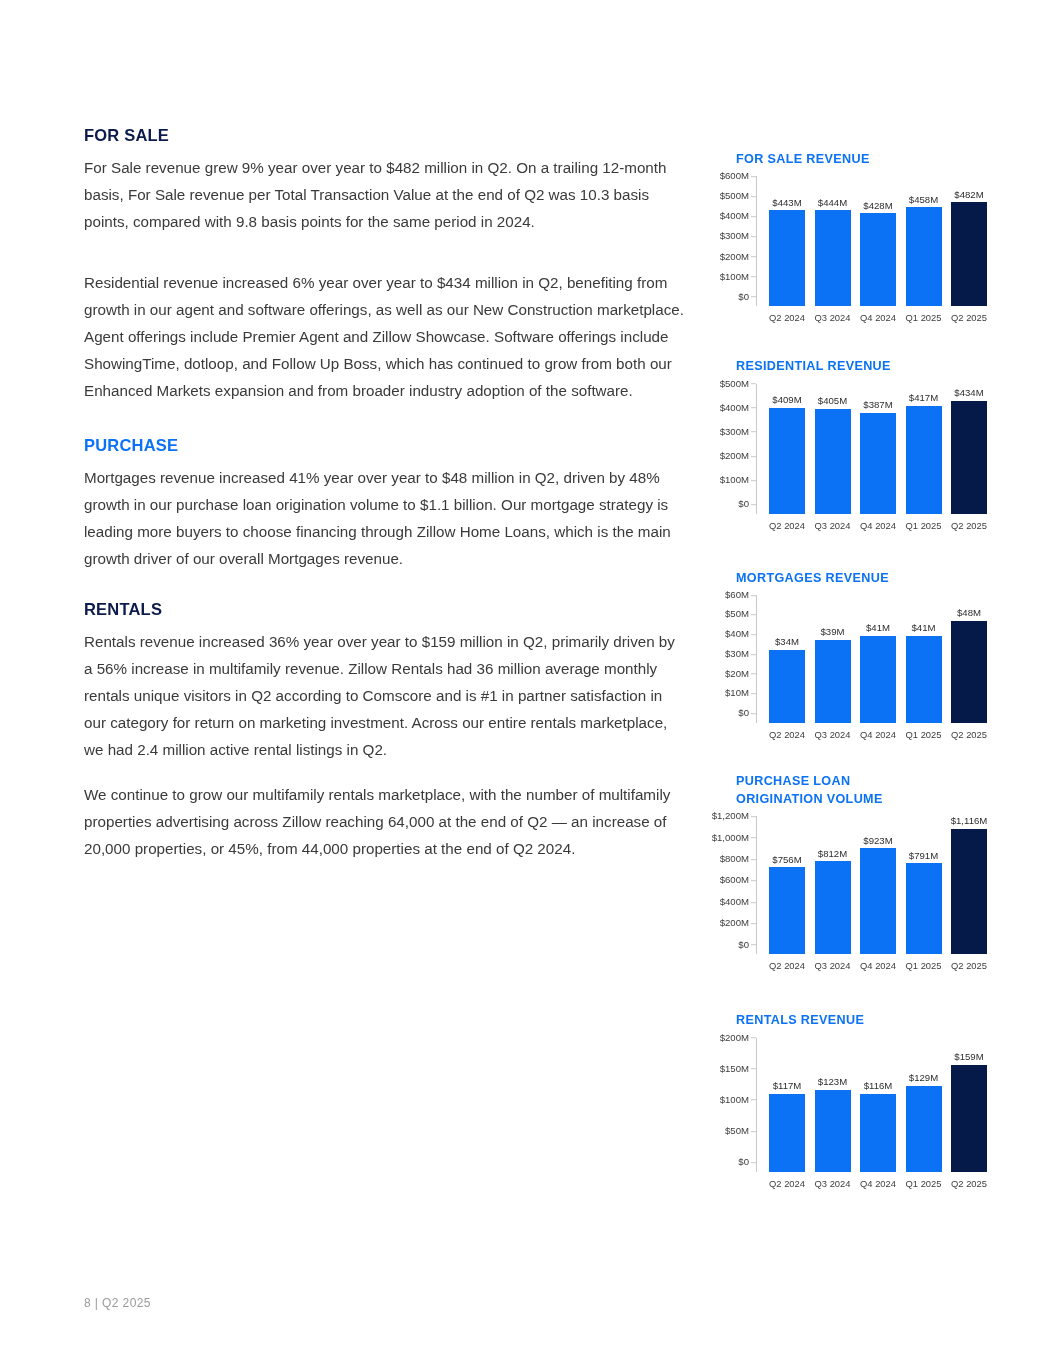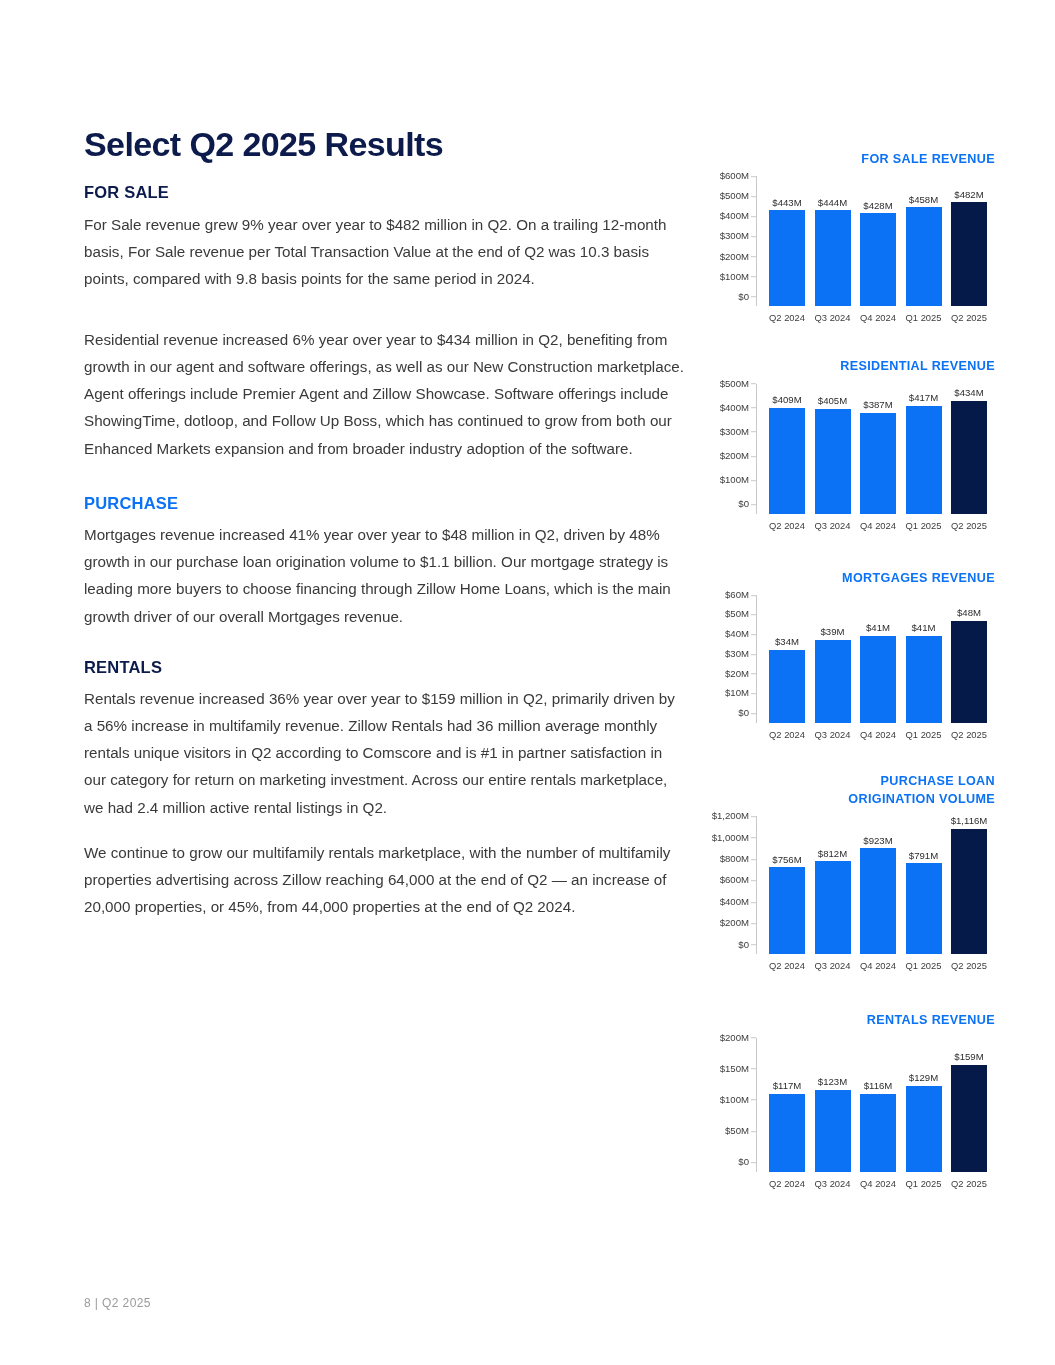--- a/index.html
+++ b/index.html
@@ -77,21 +77,21 @@
   .charts-col {
     position: absolute;
     left: 700px;
     top: 150px;
     width: 300px;
   }
 
   .chart-block { position: relative; width: 295px; }
 
   .chart-title {
-    text-align: right;
+    text-align: left;
     color: #0b72f5;
     font-size: 12.6px;
     font-weight: 700;
     letter-spacing: 0.35px;
     line-height: 1.45;
     margin: 0 0 8px 0;
     padding-left: 36px;
   }
 
   .plot {
@@ -182,21 +182,20 @@
     color: #3d3d3d;
     white-space: nowrap;
   }
 </style>
 </head>
 <body>
 
 <div class="page">
 
   <div class="content-col">
-    <h1 class="page-title">Select Q2 2025 Results</h1>
 
     <div class="section sp-forsale">
       <h2 class="section-heading navy">FOR SALE</h2>
       <p class="section-body">For Sale revenue grew 9% year over year to $482 million in Q2. On a trailing 12-month basis, For Sale revenue per Total Transaction Value at the end of Q2 was 10.3 basis points, compared with 9.8 basis points for the same period in 2024.</p>
     </div>
 
     <div class="section sp-residential">
       <p class="section-body">Residential revenue increased 6% year over year to $434 million in Q2, benefiting from growth in our agent and software offerings, as well as our New Construction marketplace. Agent offerings include Premier Agent and Zillow Showcase. Software offerings include ShowingTime, dotloop, and Follow Up Boss, which has continued to grow from both our Enhanced Markets expansion and from broader industry adoption of the software.</p>
     </div>
 

